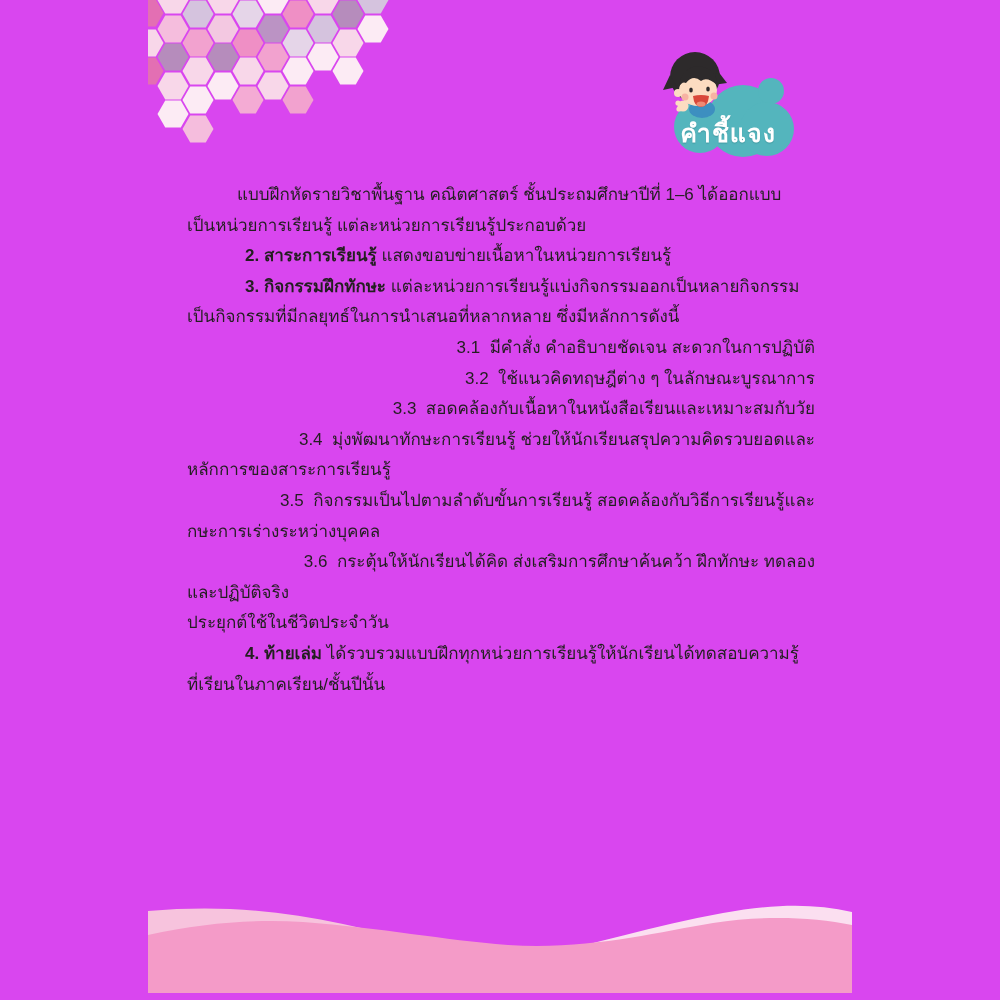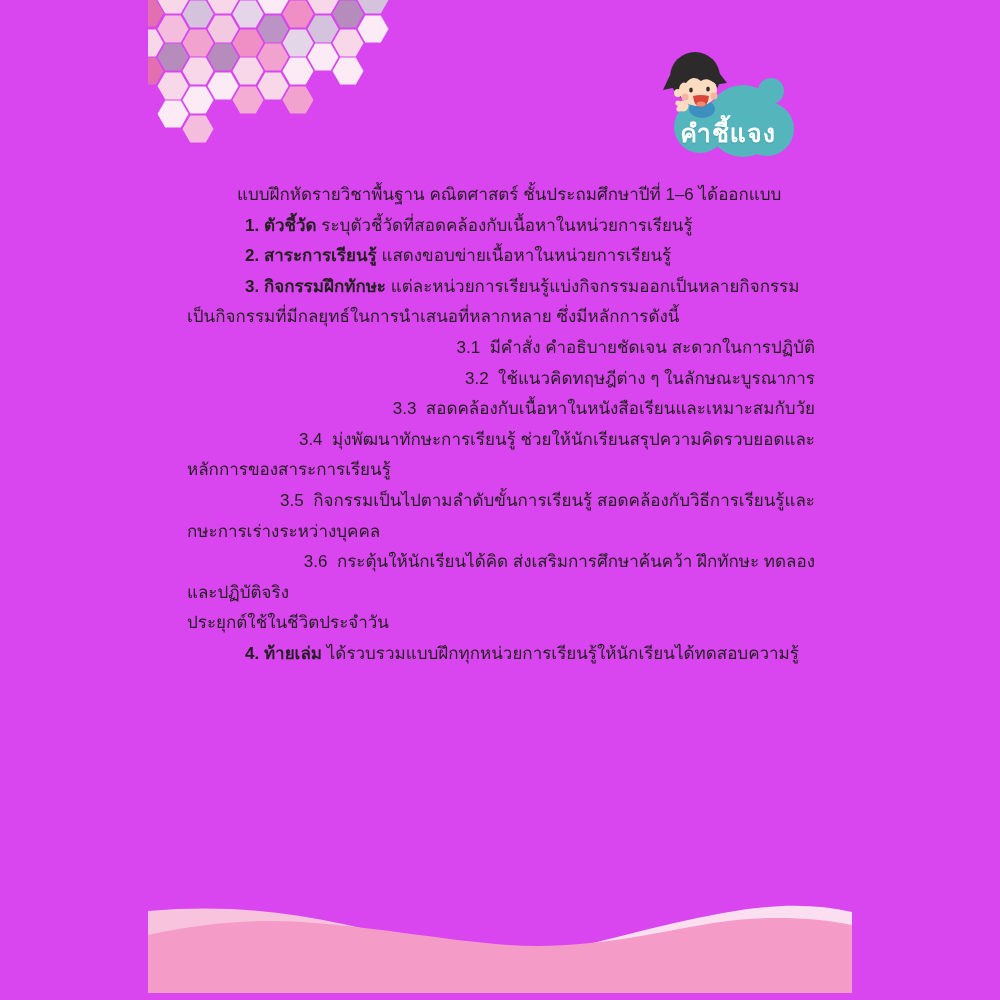--- a/index.html
+++ b/index.html
@@ -117,30 +117,31 @@
           <circle cx="24" cy="64" r="2.6" fill="#fcdcc1"></circle>
         </g>
       </svg>
       <div class="badge-label" style="color: rgb(255, 255, 255);">คำชี้แจง</div>
     </div>
 
   </div>
 
   <div class="body-text" style="color: rgb(35, 31, 32);">
       <div class="line indent-para"><span>แบบฝึกหัดรายวิชาพื้นฐาน คณิตศาสตร์ ชั้นประถมศึกษาปีที่ 1–6 ได้ออกแบบ</span></div>
-      <div class="line indent-item"><span class="seg-b">1. ตัวชี้วัด</span><span> ระบุตัวชี้วัดที่สอดคล้องกับเนื้อหาในหน่วยการเรียนรู้</span></div>
+      <div class="line indent-none"><span>เป็นหน่วยการเรียนรู้ แต่ละหน่วยการเรียนรู้ประกอบด้วย</span></div>
       <div class="line indent-item"><span class="seg-b">2. สาระการเรียนรู้</span><span> แสดงขอบข่ายเนื้อหาในหน่วยการเรียนรู้</span></div>
       <div class="line indent-item"><span class="seg-b">3. กิจกรรมฝึกทักษะ</span><span> แต่ละหน่วยการเรียนรู้แบ่งกิจกรรมออกเป็นหลายกิจกรรม</span></div>
       <div class="line indent-none"><span>เป็นกิจกรรมที่มีกลยุทธ์ในการนำเสนอที่หลากหลาย ซึ่งมีหลักการดังนี้</span></div>
       <div class="line indent-sub"><span>3.1  มีคำสั่ง คำอธิบายชัดเจน สะดวกในการปฏิบัติ</span></div>
       <div class="line indent-sub"><span>3.2  ใช้แนวคิดทฤษฎีต่าง ๆ ในลักษณะบูรณาการ</span></div>
       <div class="line indent-sub"><span>3.3  สอดคล้องกับเนื้อหาในหนังสือเรียนและเหมาะสมกับวัย</span></div>
       <div class="line indent-sub"><span>3.4  มุ่งพัฒนาทักษะการเรียนรู้ ช่วยให้นักเรียนสรุปความคิดรวบยอดและ</span></div>
       <div class="line indent-none"><span>หลักการของสาระการเรียนรู้</span></div>
       <div class="line indent-sub"><span>3.5  กิจกรรมเป็นไปตามลำดับขั้นการเรียนรู้ สอดคล้องกับวิธีการเรียนรู้และ</span></div>
       <div class="line indent-none"><span>กษะการเร่างระหว่างบุคคล</span></div>
       <div class="line indent-sub"><span>3.6  กระตุ้นให้นักเรียนได้คิด ส่งเสริมการศึกษาค้นคว้า ฝึกทักษะ ทดลอง</span></div>
       <div class="line indent-none"><span>และปฏิบัติจริง</span></div>
       <div class="line indent-none"><span>ประยุกต์ใช้ในชีวิตประจำวัน</span></div>
       <div class="line indent-item"><span class="seg-b">4. ท้ายเล่ม</span><span> ได้รวบรวมแบบฝึกทุกหน่วยการเรียนรู้ให้นักเรียนได้ทดสอบความรู้</span></div>
+      <div class="line indent-none"><span>ที่เรียนในภาคเรียน/ชั้นปีนั้น</span></div>
     </div>
 
 </div>
 
 </body></html>

